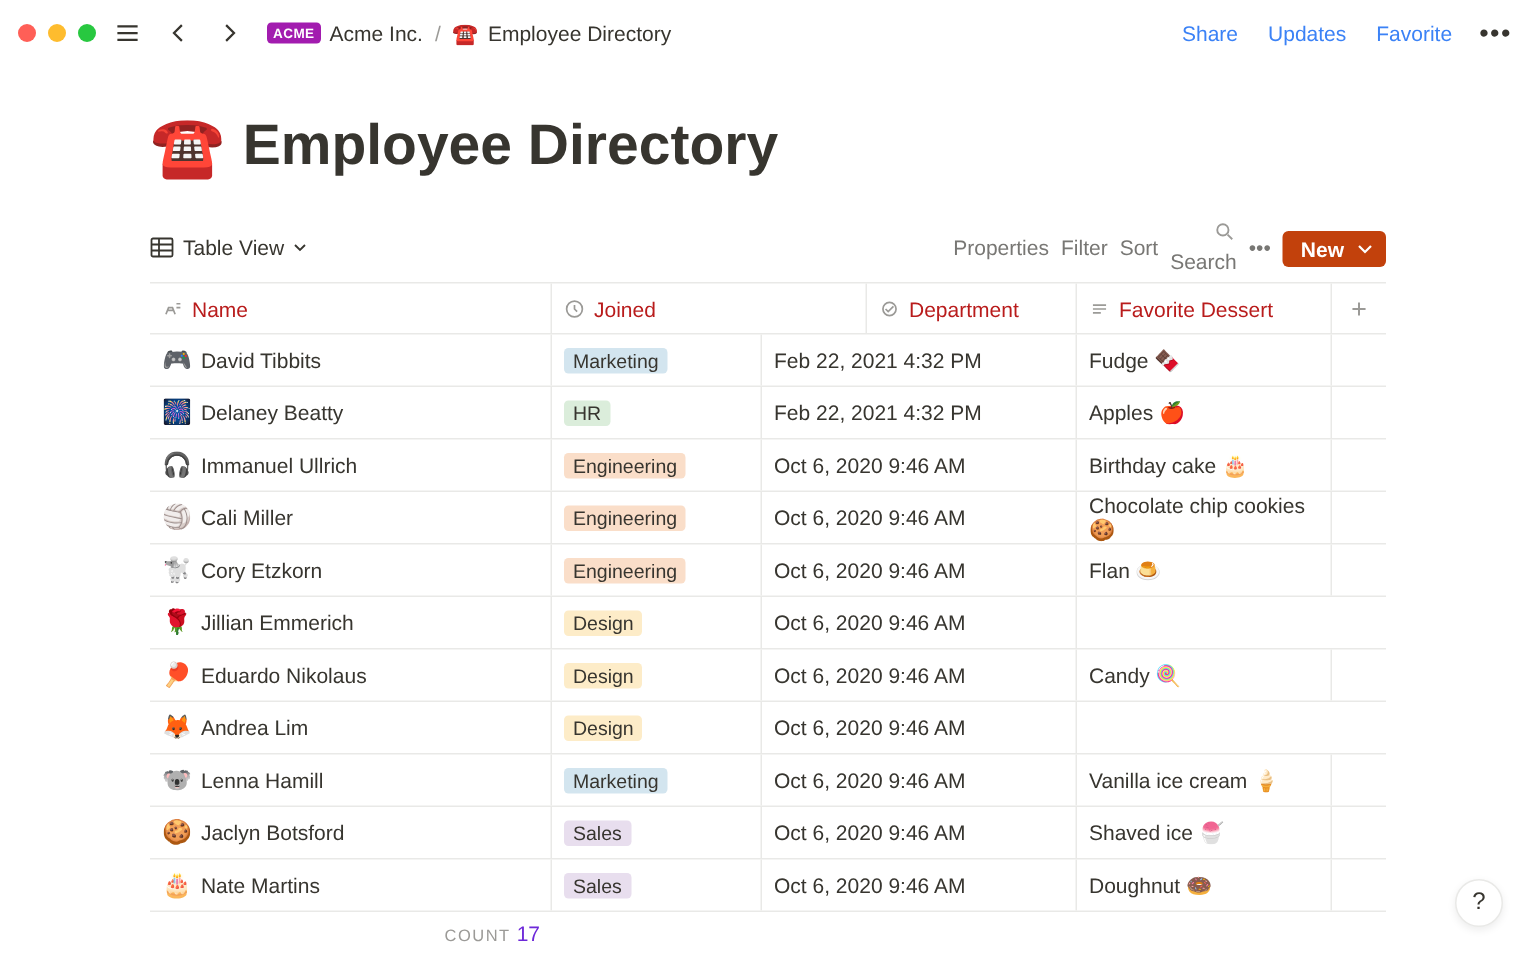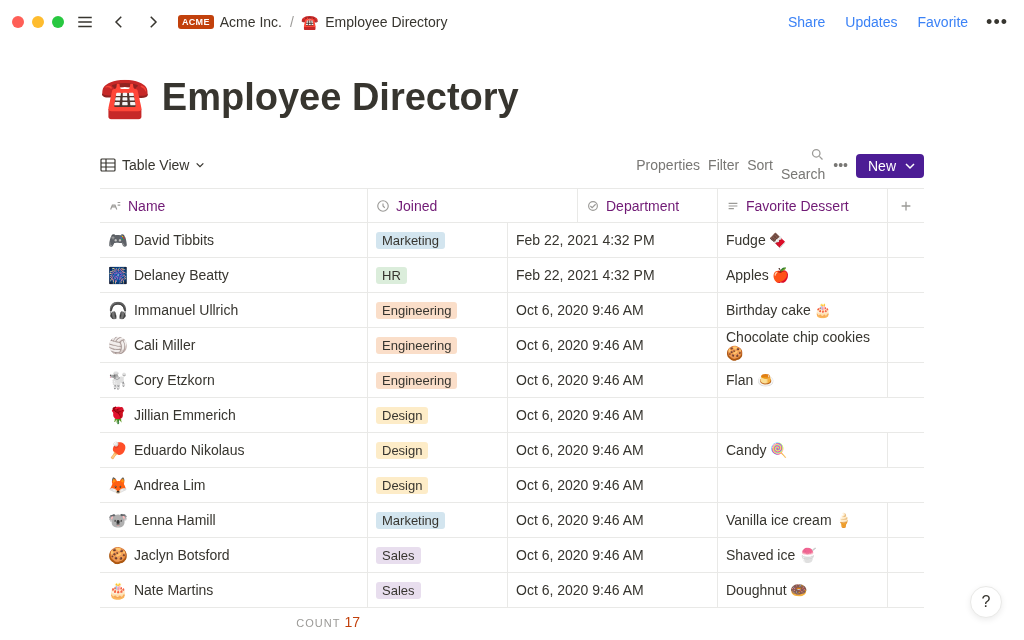--- a/index.html
+++ b/index.html
@@ -8,58 +8,58 @@
 .traffic { display: flex; gap: 8px; }
 .traffic span { width: 12px; height: 12px; border-radius: 50%; display: inline-block; }
 .tl-red { background: #ff5f57; }
 .tl-yellow { background: #febc2e; }
 .tl-green { background: #28c840; }
 .icon-btn { display: inline-flex; align-items: center; justify-content: center; color: #37352f; cursor: pointer; padding: 2px 4px; border-radius: 3px; }
 .icon-btn svg { width: 18px; height: 18px; }
 .nav-arrow svg { width: 18px; height: 18px; stroke: #37352f; stroke-width: 2; fill: none; }
 .crumb { display: flex; align-items: center; gap: 6px; font-size: 14px; color: #37352f; cursor: pointer; padding: 2px 4px; border-radius: 3px; }
 .crumb .slash { color: #37352f80; margin: 0 2px; }
-.crumb-badge { background: #c2410c; color: #fff; font-size: 9px; font-weight: 700; padding: 2px 4px; border-radius: 3px; letter-spacing: 0.3px; }
+.crumb-badge { background: #a21caf; color: #fff; font-size: 9px; font-weight: 700; padding: 2px 4px; border-radius: 3px; letter-spacing: 0.3px; }
 .topbar-spacer { flex: 1; }
 .top-action { font-size: 14px; color: #3b82f6; cursor: pointer; padding: 4px 6px; border-radius: 3px; }
 .dots { font-size: 18px; letter-spacing: 1px; cursor: pointer; padding: 0 4px; }
 
 .page { padding: 30px 100px 0 100px; }
 .title-row { display: flex; align-items: center; gap: 12px; margin-bottom: 28px; }
 .title-emoji { font-size: 40px; }
 .title-text { font-size: 38px; font-weight: 700; color: #37352f; }
 
 .toolbar { display: flex; align-items: center; gap: 8px; margin-bottom: 0; height: 40px; border-bottom: 1px solid #e9e9e7; }
 .view-tab { display: flex; align-items: center; gap: 6px; font-size: 14px; font-weight: 500; cursor: pointer; padding-bottom: 8px; }
 .view-tab svg { width: 16px; height: 16px; }
 .toolbar-spacer { flex: 1; }
 .tb-item { font-size: 14px; color: #787774; cursor: pointer; padding-bottom: 8px; }
 .tb-search { display: flex; align-items: flex-end; gap: 4px; flex-direction: column; }
 .tb-search svg { width: 15px; height: 15px; stroke: #9b9a97; }
-.new-btn { background: #4c1d95; color: #fff; border-radius: 4px; font-size: 14px; font-weight: 400; padding: 4px 8px 4px 12px; display: flex; align-items: center; gap: 8px; cursor: pointer; margin-bottom: 6px; }
+.new-btn { background: #c2410c; color: #fff; border-radius: 4px; font-size: 14px; font-weight: 700; padding: 4px 8px 4px 12px; display: flex; align-items: center; gap: 8px; cursor: pointer; margin-bottom: 6px; }
 .new-btn svg { width: 12px; height: 12px; }
 
 .table { width: 100%; }
 .thead, .trow { display: flex; border-bottom: 1px solid #e9e9e7; align-items: center; }
 .thead { height: 34px; }
 .trow { height: 35px; }
 .th, .td { padding: 0 8px; font-size: 14px; display: flex; align-items: center; gap: 6px; }
-.th { color: #701a75; font-weight: 400; }
+.th { color: #b91c1c; font-weight: 400; }
 .th svg { width: 14px; height: 14px; }
 .col-name { width: 268px; border-right: 1px solid #e9e9e7; height: 100%; }
 .col-dept { width: 140px; border-right: 1px solid #e9e9e7; height: 100%; }
 .col-join { width: 210px; border-right: 1px solid #e9e9e7; height: 100%; }
 .col-fav { flex: 1; border-right: 1px solid #e9e9e7; height: 100%; }
 .col-add { width: 36px; height: 100%; display: flex; align-items: center; justify-content: center; color: #9b9a97; cursor: pointer; }
 .cell-emoji { font-size: 16px; }
 .name-text { font-weight: 500; color: #37352f; }
 .tag { font-size: 13px; padding: 1px 6px; border-radius: 3px; }
 .footer-row { display: flex; padding-top: 6px; }
 .footer-count { width: 268px; text-align: right; padding-right: 8px; font-size: 11px; color: #9b9a97; letter-spacing: 1px; }
-.footer-count b { font-size: 14px; color: #c2410c; font-weight: 400; margin-left: 4px; letter-spacing: 0; text-align: right; }
+.footer-count b { font-size: 14px; color: #6d28d9; font-weight: 400; margin-left: 4px; letter-spacing: 0; text-align: right; }
 
 .help-fab { position: absolute; right: 22px; bottom: 22px; width: 32px; height: 32px; border-radius: 50%; border: 1px solid #e9e9e7; display: flex; align-items: center; justify-content: center; font-size: 16px; color: #37352f; cursor: pointer; background: #fff; box-shadow: 0 2px 6px rgba(0,0,0,0.08); }
 </style>
 </head>
 <body>
 
 <div class="topbar">
   <div class="traffic">
     <span class="tl-red"></span>
     <span class="tl-yellow"></span>

